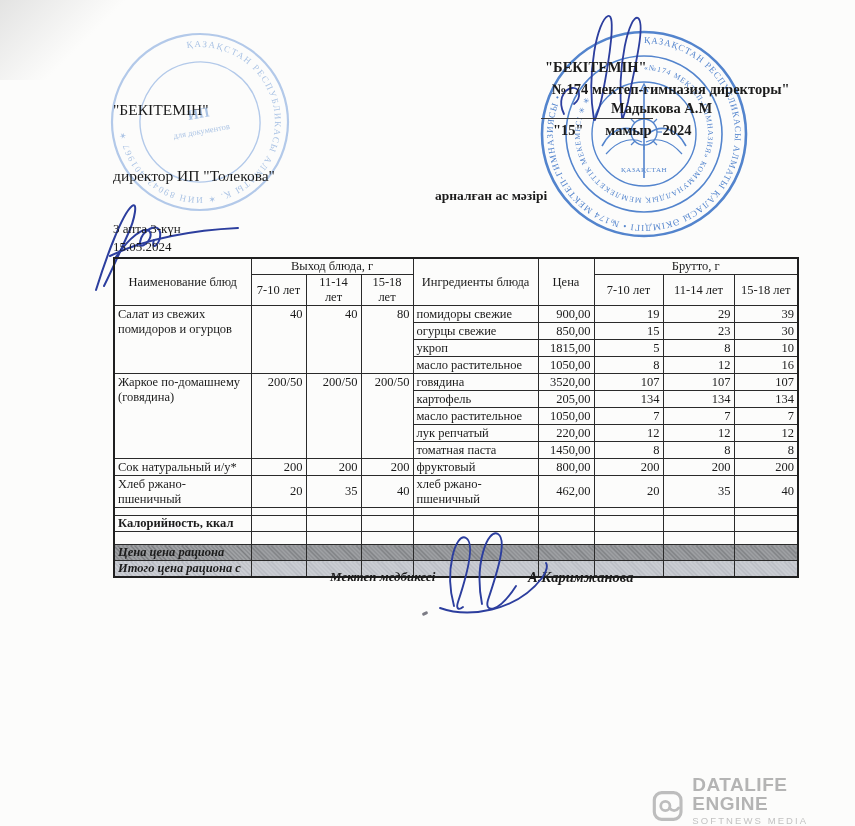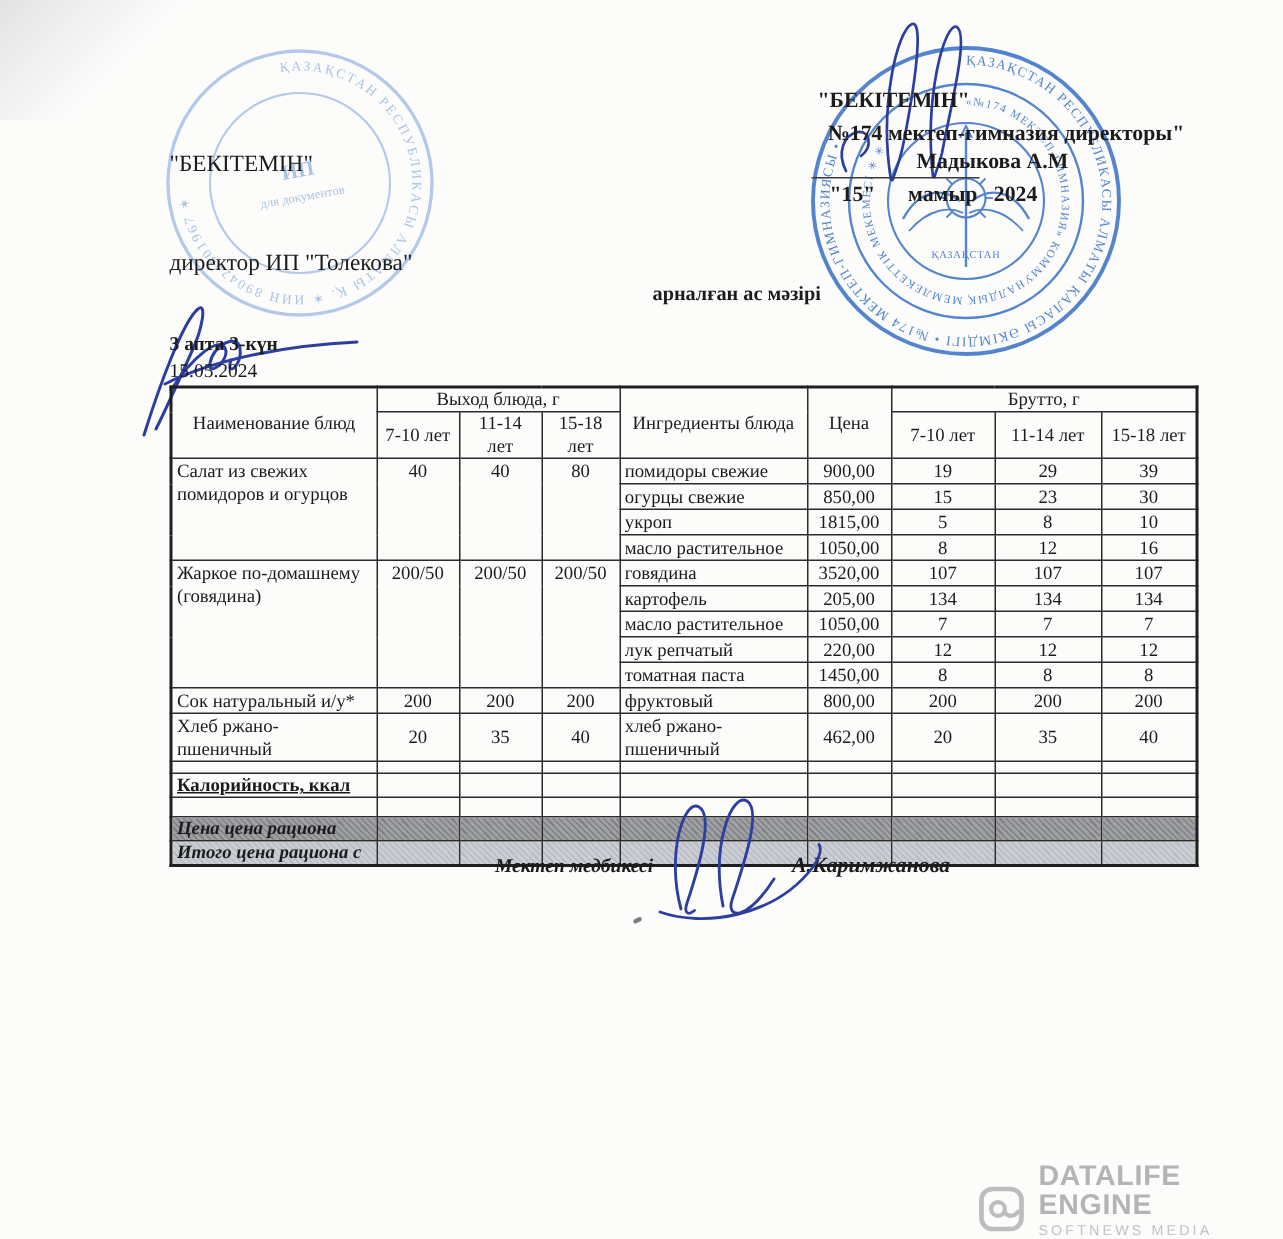--- a/index.html
+++ b/index.html
@@ -8,38 +8,38 @@
   .abs{position:absolute;}
   
   .corner-smudge{left:0;top:0;width:130px;height:80px;
     background:linear-gradient(135deg,rgba(180,180,180,.35),rgba(255,255,255,0) 60%);}
   
   .approve-left{left:113px;top:55px;font-size:15.5px;line-height:22px;white-space:pre;}
   .approve-right{font-weight:bold;font-size:14.5px;white-space:pre;}
   .sig-underline{display:inline-block;width:68px;border-bottom:1.2px solid #3a3a3a;height:14px;}
   .right-sigline{left:541px;top:118px;width:112px;border-bottom:1.2px solid #3a3a3a;height:0;}
   .title-line{font-weight:bold;font-size:13.5px;white-space:pre;}
-  .week-label{left:113px;top:221px;font-weight:bold;font-size:13px;}
+  .week-label{left:113px;top:221px;font-weight:normal;font-size:13px;}
   .date-label{left:113px;top:239px;font-size:13px;}
   
   .menu-table{left:113px;top:257px;border-collapse:collapse;table-layout:fixed;width:684px;}
   .menu-table td,.menu-table th{border:1px solid #2a2a2a;font-size:12.5px;line-height:1.2;
      padding:0 3px;overflow:hidden;vertical-align:middle;}
   .menu-table{border:2px solid #1f1f1f;}
   .menu-table th{font-weight:normal;text-align:center;}
-  td.c{text-align:center;}
+  td.c{text-align:right;}
   td.dish{text-align:left;vertical-align:top;padding-top:1px;}
   td.vt{vertical-align:top;padding-top:1px;}
   td.ing{text-align:left;}
   tr.dark-total td{background:#9fa1a4;
      background-image:repeating-linear-gradient(45deg,rgba(35,35,40,.28) 0 1px,transparent 1px 3px);}
   tr.light-total td{background:#cbced4;
      background-image:repeating-linear-gradient(45deg,rgba(80,80,95,.16) 0 1px,transparent 1px 3px);}
   td.total-label{font-weight:bold;font-style:italic;text-align:left;}
-  td.cal-label{font-weight:bold;text-align:left;text-decoration:underline;}
+  td.cal-label{font-weight:bold;text-align:left;}
   
   .stamp{pointer-events:none;}
   .ink{pointer-events:none;}
   
   .med-label{left:330px;top:569px;font-weight:bold;font-style:italic;font-size:13px;}
   .med-name{left:528px;top:569px;font-weight:bold;font-style:italic;font-size:14.5px;}
   
   .watermark{left:652px;top:775px;display:flex;align-items:center;gap:9px;
      font-family:"Liberation Sans","DejaVu Sans",sans-serif;}
   .wm-title{font-size:19px;font-weight:bold;color:#b4b4b4;letter-spacing:.5px;line-height:19px;}

